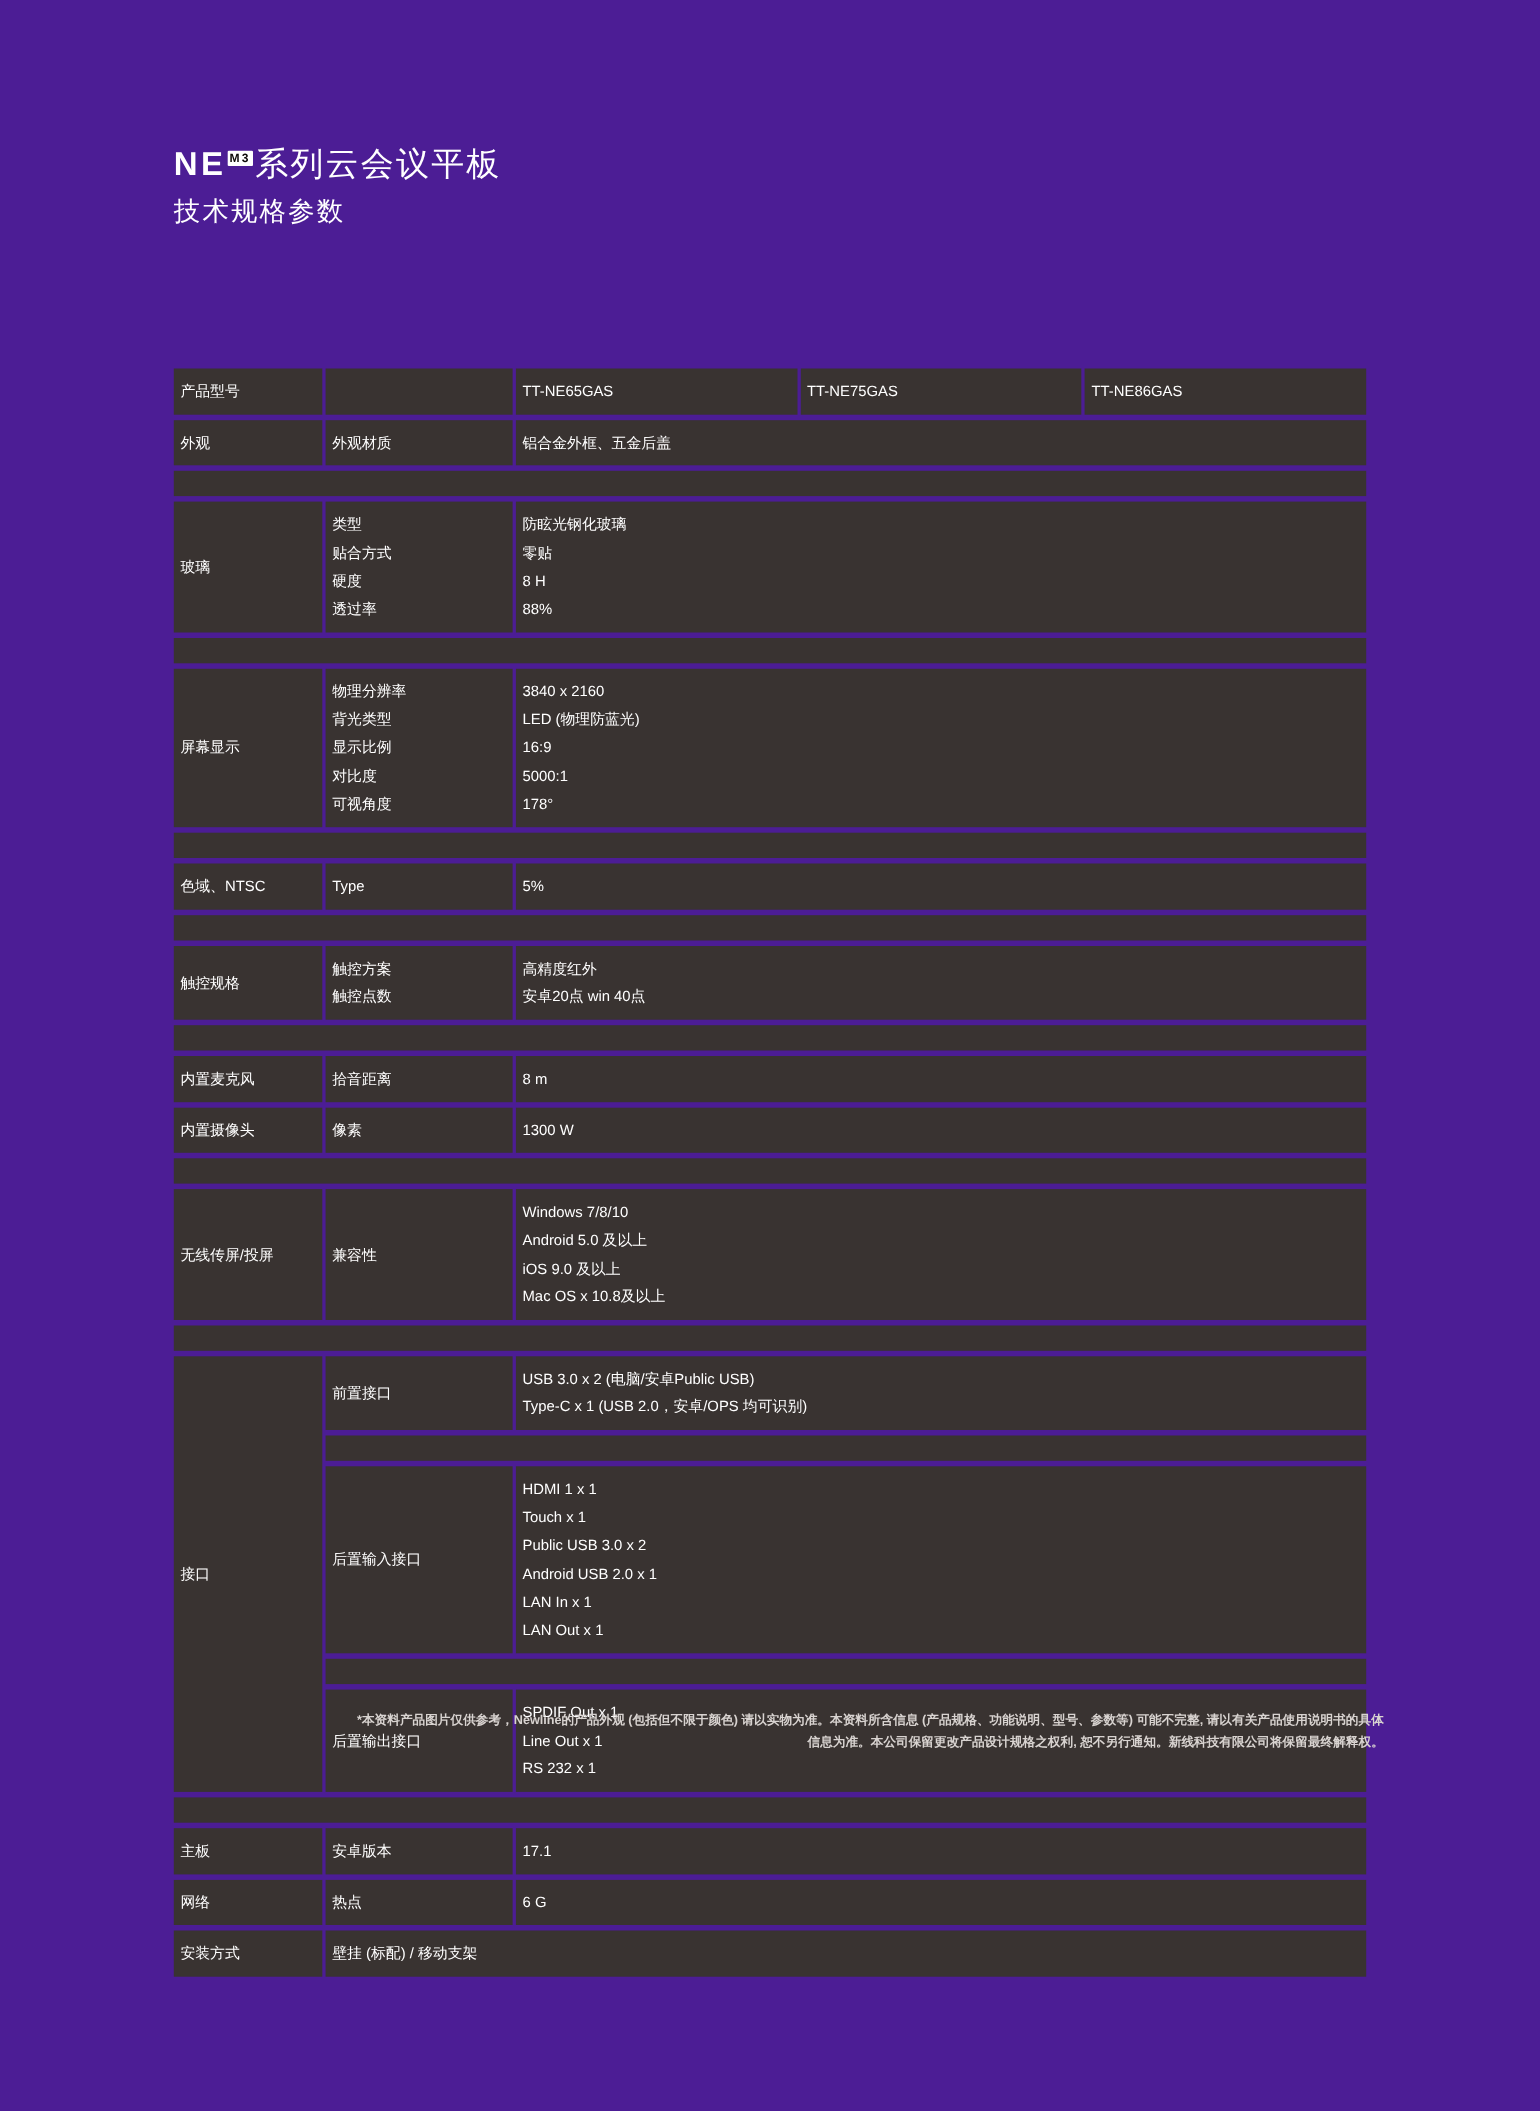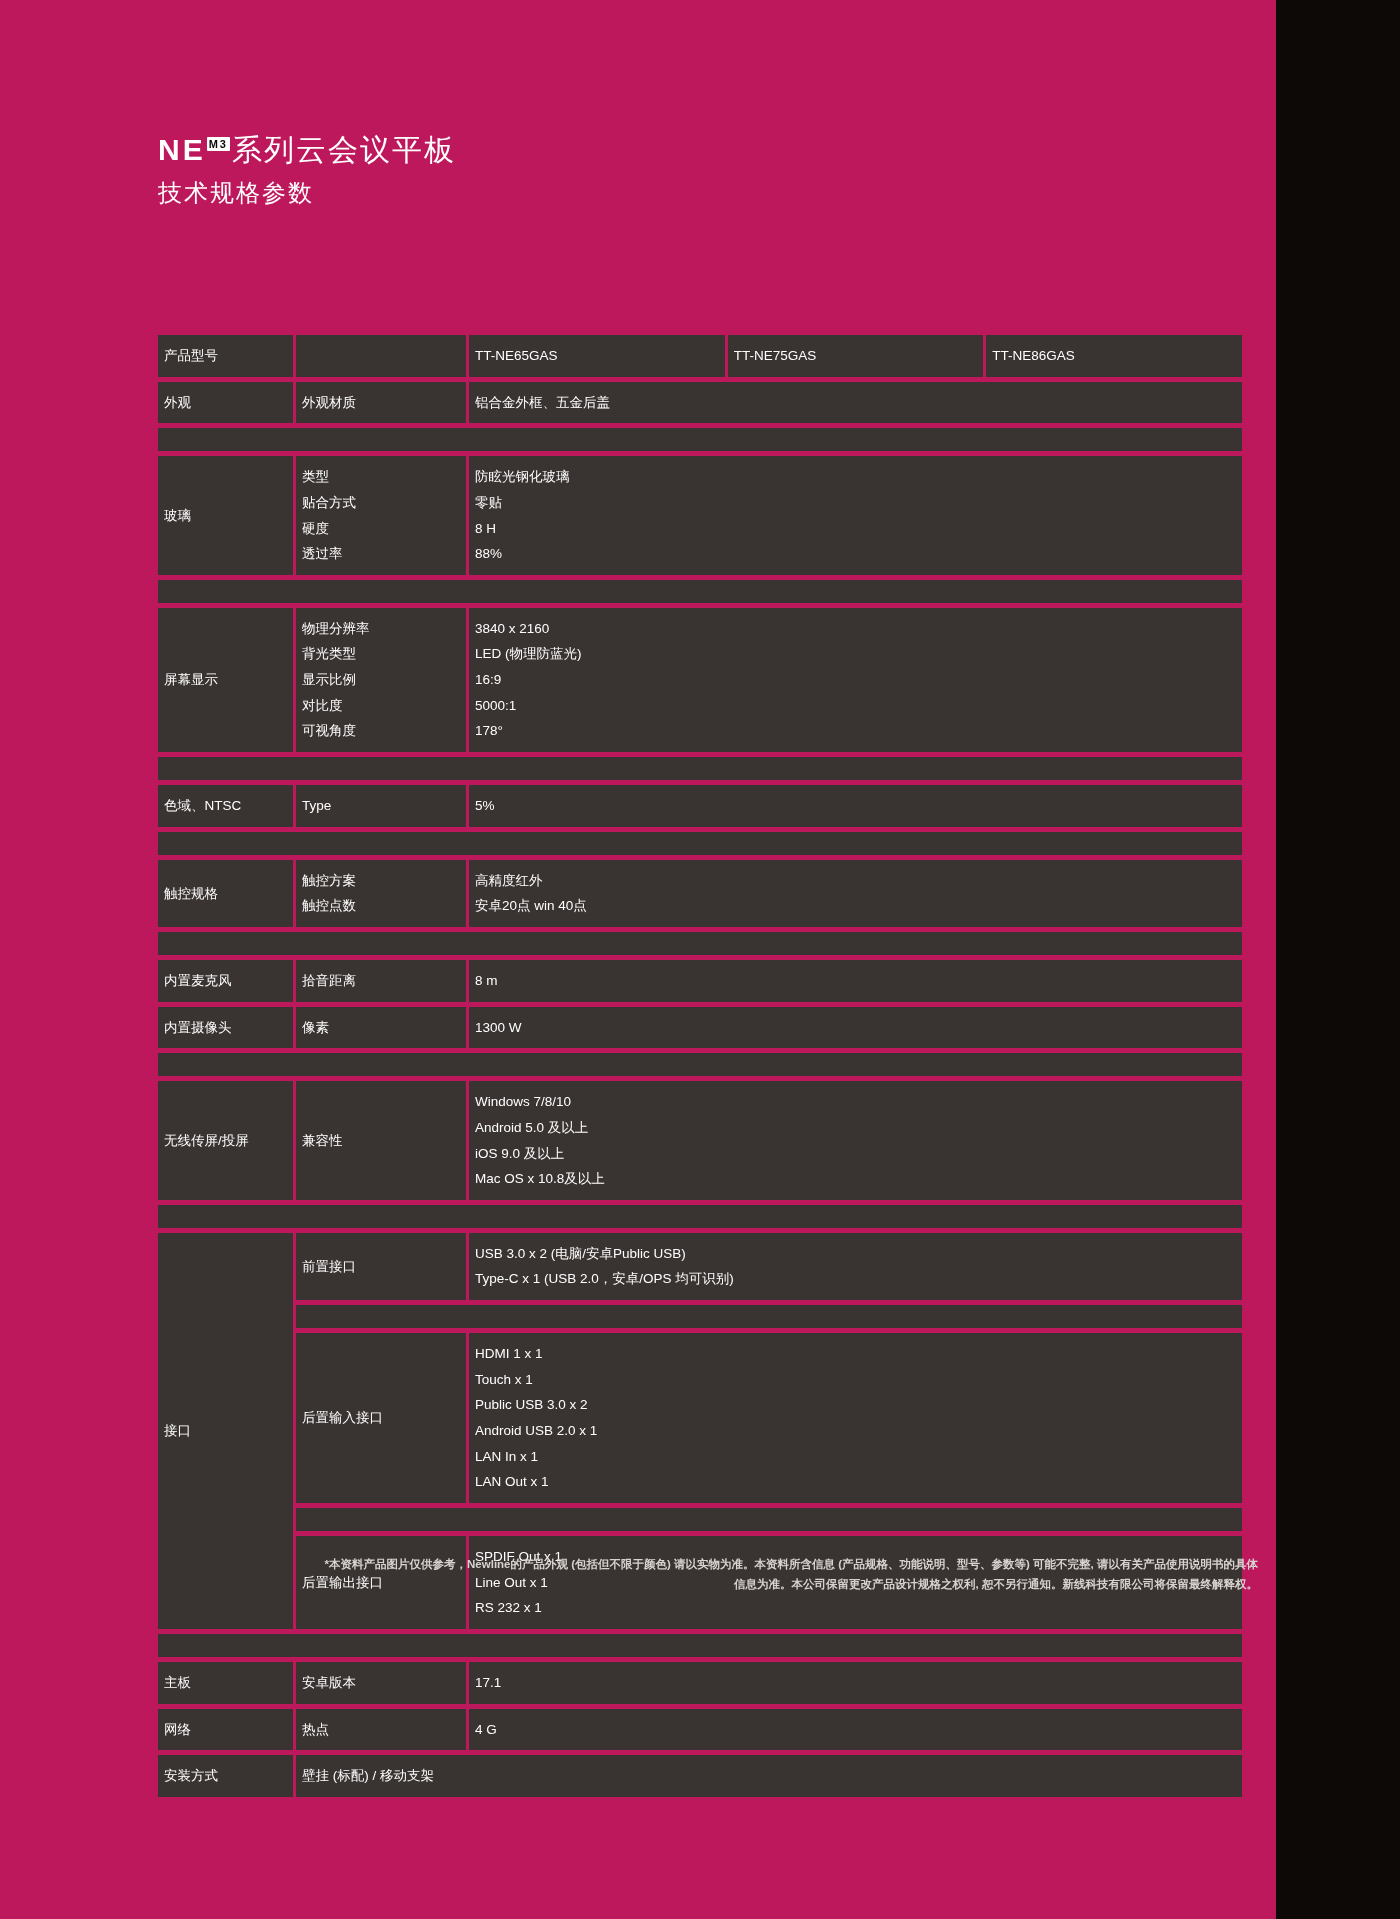--- a/index.html
+++ b/index.html
@@ -11,23 +11,23 @@
     width: 1400px;
     height: 1919px;
     font-family: "Liberation Sans", sans-serif;
     color: #ffffff;
     position: relative;
     overflow: hidden;
   }
   .page {
     position: absolute;
     left: 0; top: 0;
-    width: 1276px;
+    width: 1400px;
     height: 1919px;
-    background: #be185d;
+    background: #4c1d95;
   }
   .title-block {
     position: absolute;
     left: 158px;
     top: 130px;
     width: 700px;
   }
   .title-line1 {
     font-size: 30px;
     letter-spacing: 2px;
@@ -246,21 +246,21 @@
 
       <tr>
         <td class="cat">主板</td>
         <td class="sub">安卓版本</td>
         <td class="val" colspan="3">17.1</td>
       </tr>
 
       <tr>
         <td class="cat">网络</td>
         <td class="sub">热点</td>
-        <td class="val" colspan="3">4 G</td>
+        <td class="val" colspan="3">6 G</td>
       </tr>
 
       <tr>
         <td class="cat">安装方式</td>
         <td class="val" colspan="4">壁挂 (标配) / 移动支架</td>
       </tr>
     </tbody>
   </table>
 
   <div class="footnote">

